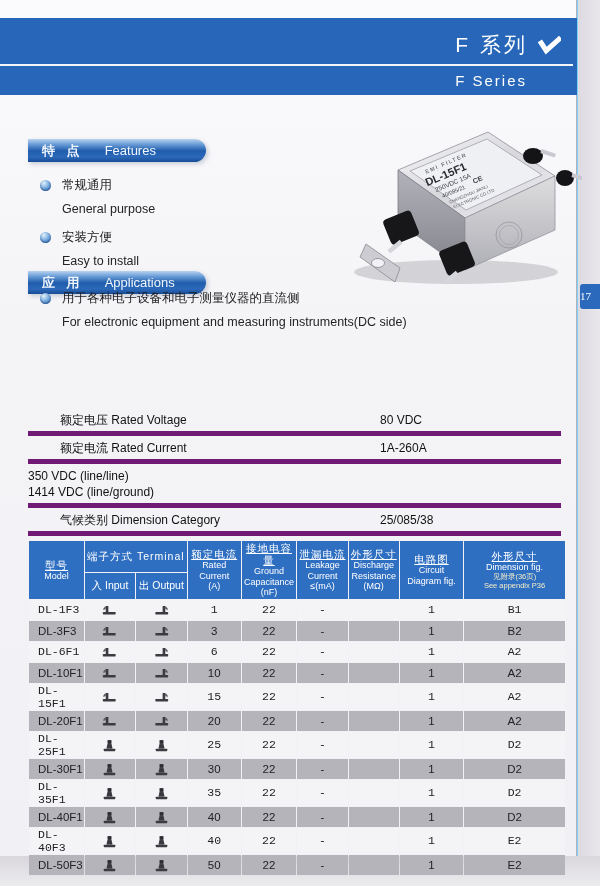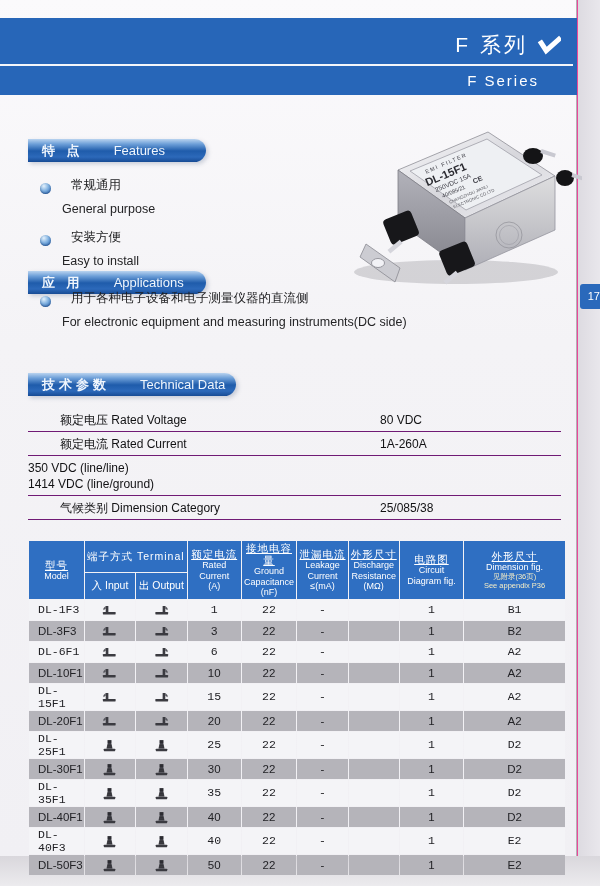--- a/index.html
+++ b/index.html
@@ -1,60 +1,60 @@
 <!DOCTYPE html>
 <html><head>
 <meta charset="utf-8">
 <style>
   * { margin:0; padding:0; box-sizing:border-box; }
   html,body { font-family:"Liberation Sans", sans-serif; }
-  .sheet { position:relative; width:600px; height:886px; background:#ec4899; overflow:hidden; }
+  .sheet { position:relative; width:600px; height:886px; background:#7dd3fc; overflow:hidden; }
   .paper { position:absolute; left:0; top:0; width:577px; height:856px;
            background:linear-gradient(180deg,#fbfafc 0%,#f4f3f6 40%,#f1f0f4 100%);
            border-right:1px solid #b3b0b8; }
   .scan-right { position:absolute; left:578px; top:0; width:22px; height:856px;
                 background:linear-gradient(90deg,#dddbe1 0%,#e9e7ec 100%); }
   .scan-bottom { position:absolute; left:0; top:856px; width:600px; height:30px;
                  background:linear-gradient(180deg,#d9d7dc 0%,#ecebee 100%); }
 
   
   .banner { position:absolute; left:0; top:18px; width:577px; height:77px; background:#2766b8; }
   .banner-title-row { position:absolute; top:13px; right:16px; display:flex; align-items:center; gap:9px; color:#fff; }
   .banner-title { font-size:21px; letter-spacing:3px; }
   .banner-divider { position:absolute; left:0; top:46px; width:573px; height:2px; background:#f4f6fa; }
-  .banner-subtitle { position:absolute; top:54px; right:38px; color:#fff; font-size:15px; letter-spacing:2px; }
+  .banner-subtitle { position:absolute; top:54px; right:50px; color:#fff; font-size:15px; letter-spacing:2px; }
 
   
   .page-tab { position:absolute; right:0; top:284px; width:20px; height:25px; background:#2a69bb;
-              border-radius:3px 0 0 3px; color:#fff; font-size:11px; line-height:25px; text-align:right; }
-
-  
-  .section-bar { position:absolute; height:23px; display:flex; align-items:center; gap:30px;
+              border-radius:3px 0 0 3px; color:#fff; font-size:11px; line-height:25px; text-align:left;font-family:Liberation Serif, serif; }
+
+  
+  .section-bar { position:absolute; height:23px; display:flex; align-items:center; gap:21px;
                  padding:0 16px 0 14px; color:#f0f6fd; border-radius:0 12px 12px 0;
                  background:linear-gradient(180deg,#b9d3ef 0%,#6d9fd8 22%,#1f5cab 52%,#2c69ba 78%,#174b94 100%);
                  box-shadow:2px 2px 4px rgba(90,105,140,.30); }
   .section-bar .zh { font-weight:bold; font-size:13px; letter-spacing:4px; white-space:nowrap; }
   .section-bar .en { font-size:13px; white-space:nowrap; }
   .bar-features { left:28px; top:139px; width:178px; }
   .bar-applications { left:28px; top:271px; width:178px; }
   .bar-technical { left:28px; top:373px; width:208px; }
 
   
   .bullet-list { position:absolute; }
   .list-features { left:40px; top:177px; width:290px; }
   .list-applications { left:40px; top:290px; width:480px; }
-  .bullet-line { display:flex; align-items:flex-end; gap:20px; font-size:12.5px; color:#1c1c1e; margin-bottom:8px; }
+  .bullet-line { display:flex; align-items:center; gap:11px; font-size:12.5px; color:#1c1c1e; margin-bottom:8px; }
   .bullet { flex:0 0 11px; width:11px; height:11px; border-radius:50%;
             background:radial-gradient(circle at 35% 28%, #e3f1fc 0%, #7fb0e0 45%, #1e5dad 100%);
             box-shadow:inset 0 -1px 2px rgba(0,30,80,.45); }
   .en-line { margin-left:22px; font-size:12.5px; color:#242426; margin-bottom:13px; }
 
   
   .tech-table { position:absolute; left:28px; top:408px; width:533px; }
-  .tech-row { display:flex; border-bottom:1px solid #701a75; padding:4px 0 3px 0;justify-content:space-between; }
+  .tech-row { display:flex; border-bottom:5px solid #701a75; padding:4px 0 3px 0;justify-content:space-between; }
   .tech-label { width:352px; padding-left:32px; font-size:12px; color:#121214; line-height:16px; }
   .tech-value { flex:1; font-size:12px; color:#121214; line-height:16px; }
 
   
   .models-wrap { position:absolute; left:28px; top:540px; width:538px; }
   table.models { width:100%; border-collapse:separate; border-spacing:1px; table-layout:fixed; }
   table.models th { background:#2f6fc2; color:#fff; font-weight:normal; text-align:center; vertical-align:middle; padding:1px 0; }
   thead tr.hrow1 th { height:26px; }
   thead tr.hrow2 th { height:21px; font-size:10.5px; }
   .hlines div { font-size:9px; line-height:10.5px; }
@@ -173,24 +173,20 @@
   <div class="bullet-list list-applications">
     <div>
       <div class="bullet-line">
         <span class="bullet"></span>
         <span>用于各种电子设备和电子测量仪器的直流侧</span>
       </div>
       <div class="en-line">For electronic equipment and measuring  instruments(DC side)</div>
     </div>
   </div>
 
-  <div class="section-bar bar-technical">
-    <span class="zh">技术参数</span>
-    <span class="en">Technical Data</span>
-  </div>
   <div class="tech-table" id="tech-rows">
       <div class="tech-row">
         <div class="tech-label">
           <div>额定电压  Rated Voltage</div>
         </div>
         <div class="tech-value">
           <div>80 VDC</div>
         </div>
       </div>
       <div class="tech-row">

